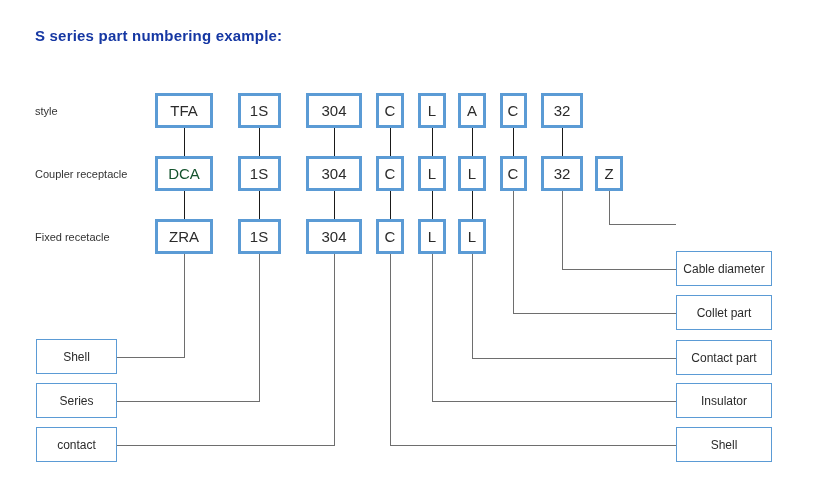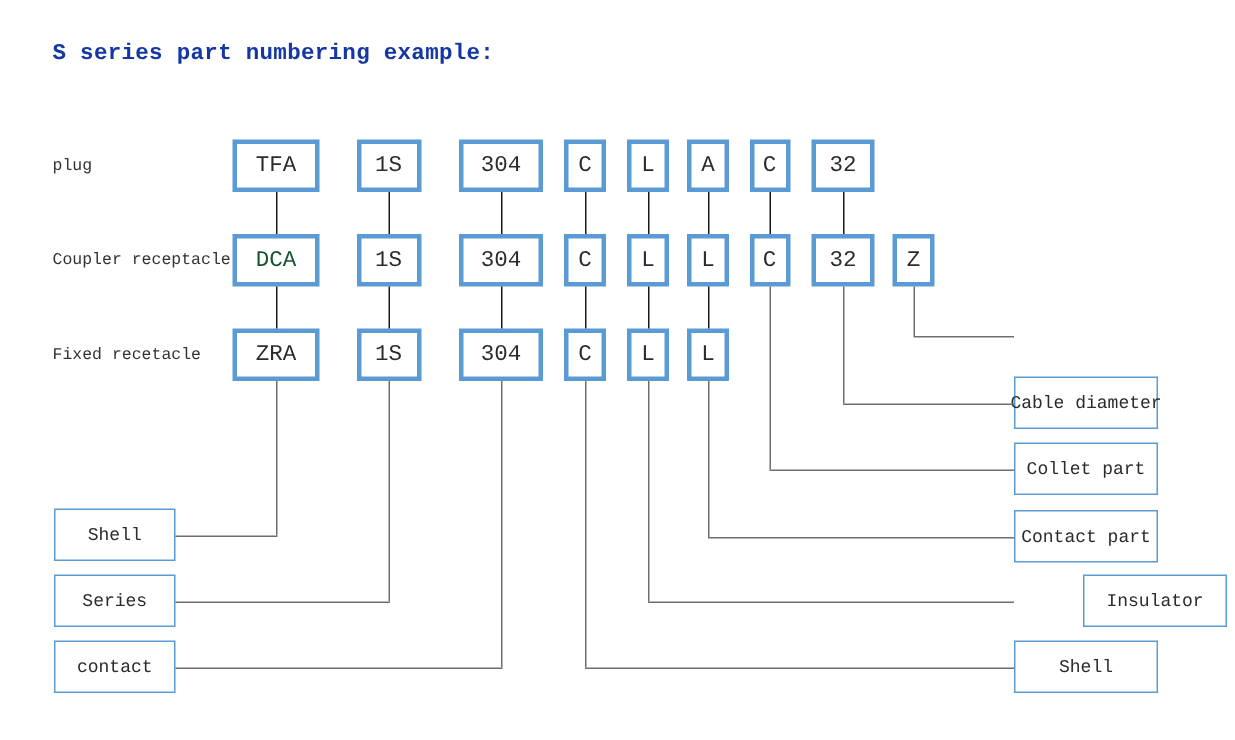--- a/index.html
+++ b/index.html
@@ -56,23 +56,23 @@
     color: #2b2b2b;
     white-space: nowrap;
   }
   .line {
     position: absolute;
   }
 </style>
 </head>
 <body>
 
-<div class="canvas" id="diagram" style="width: 823px; height: 493px; font-family: Liberation Mono, monospace;">
+<div class="canvas" id="diagram" style="width: 823px; height: 493px;">
   <div class="page-title" style="color: rgb(21, 55, 163);">S series part numbering example:</div>
-<div class="row-label" style="left: 35px; top: 93px; color: rgb(51, 51, 51);">plug</div>
+<div class="row-label" style="left: 35px; top: 93px; color: rgb(51, 51, 51);">style</div>
     <div class="row-label" style="left: 35px; top: 156px; color: rgb(51, 51, 51);">Coupler receptacle</div>
     <div class="row-label" style="left: 35px; top: 219px; color: rgb(51, 51, 51);">Fixed recetacle</div>
     <div class="code-box" style="left: 155px; top: 93px; width: 58px; height: 35px; border-color: rgb(91, 155, 213); color: rgb(43, 43, 43);">TFA</div>
     <div class="code-box" style="left: 155px; top: 156px; width: 58px; height: 35px; border-color: rgb(91, 155, 213); color: #14532d;">DCA</div>
     <div class="code-box" style="left: 155px; top: 219px; width: 58px; height: 35px; border-color: rgb(91, 155, 213); color: rgb(43, 43, 43);">ZRA</div>
     <div class="code-box" style="left: 237.5px; top: 93px; width: 43px; height: 35px; border-color: rgb(91, 155, 213); color: rgb(43, 43, 43);">1S</div>
     <div class="code-box" style="left: 237.5px; top: 156px; width: 43px; height: 35px; border-color: rgb(91, 155, 213); color: rgb(43, 43, 43);">1S</div>
     <div class="code-box" style="left: 237.5px; top: 219px; width: 43px; height: 35px; border-color: rgb(91, 155, 213); color: rgb(43, 43, 43);">1S</div>
     <div class="code-box" style="left: 306px; top: 93px; width: 56px; height: 35px; border-color: rgb(91, 155, 213); color: rgb(43, 43, 43);">304</div>
     <div class="code-box" style="left: 306px; top: 156px; width: 56px; height: 35px; border-color: rgb(91, 155, 213); color: rgb(43, 43, 43);">304</div>
@@ -118,19 +118,19 @@
     <div class="line" style="left: 609px; top: 224px; width: 67px; height: 1px; background: rgb(110, 110, 110);"></div>
     <div class="label-box" style="left: 676px; top: 251px; width: 96px; height: 35px; border-color: rgb(91, 155, 213);">Cable diameter</div>
     <div class="line" style="left: 562px; top: 191px; width: 1px; height: 78px; background: rgb(110, 110, 110);"></div>
     <div class="line" style="left: 562px; top: 269px; width: 114px; height: 1px; background: rgb(110, 110, 110);"></div>
     <div class="label-box" style="left: 676px; top: 295px; width: 96px; height: 35px; border-color: rgb(91, 155, 213);">Collet part</div>
     <div class="line" style="left: 513px; top: 191px; width: 1px; height: 122px; background: rgb(110, 110, 110);"></div>
     <div class="line" style="left: 513px; top: 313px; width: 163px; height: 1px; background: rgb(110, 110, 110);"></div>
     <div class="label-box" style="left: 676px; top: 340px; width: 96px; height: 35px; border-color: rgb(91, 155, 213);">Contact part</div>
     <div class="line" style="left: 472px; top: 254px; width: 1px; height: 104px; background: rgb(110, 110, 110);"></div>
     <div class="line" style="left: 472px; top: 358px; width: 204px; height: 1px; background: rgb(110, 110, 110);"></div>
-    <div class="label-box" style="left: 676px; top: 383px; width: 96px; height: 35px; border-color: rgb(91, 155, 213); margin-left: 46px;">Insulator</div>
+    <div class="label-box" style="left: 676px; top: 383px; width: 96px; height: 35px; border-color: rgb(91, 155, 213);">Insulator</div>
     <div class="line" style="left: 432px; top: 254px; width: 1px; height: 147px; background: rgb(110, 110, 110);"></div>
     <div class="line" style="left: 432px; top: 401px; width: 244px; height: 1px; background: rgb(110, 110, 110);"></div>
     <div class="label-box" style="left: 676px; top: 427px; width: 96px; height: 35px; border-color: rgb(91, 155, 213);">Shell</div>
     <div class="line" style="left: 390px; top: 254px; width: 1px; height: 191px; background: rgb(110, 110, 110);"></div>
     <div class="line" style="left: 390px; top: 445px; width: 286px; height: 1px; background: rgb(110, 110, 110);"></div>
   </div>
 
 </body></html>

